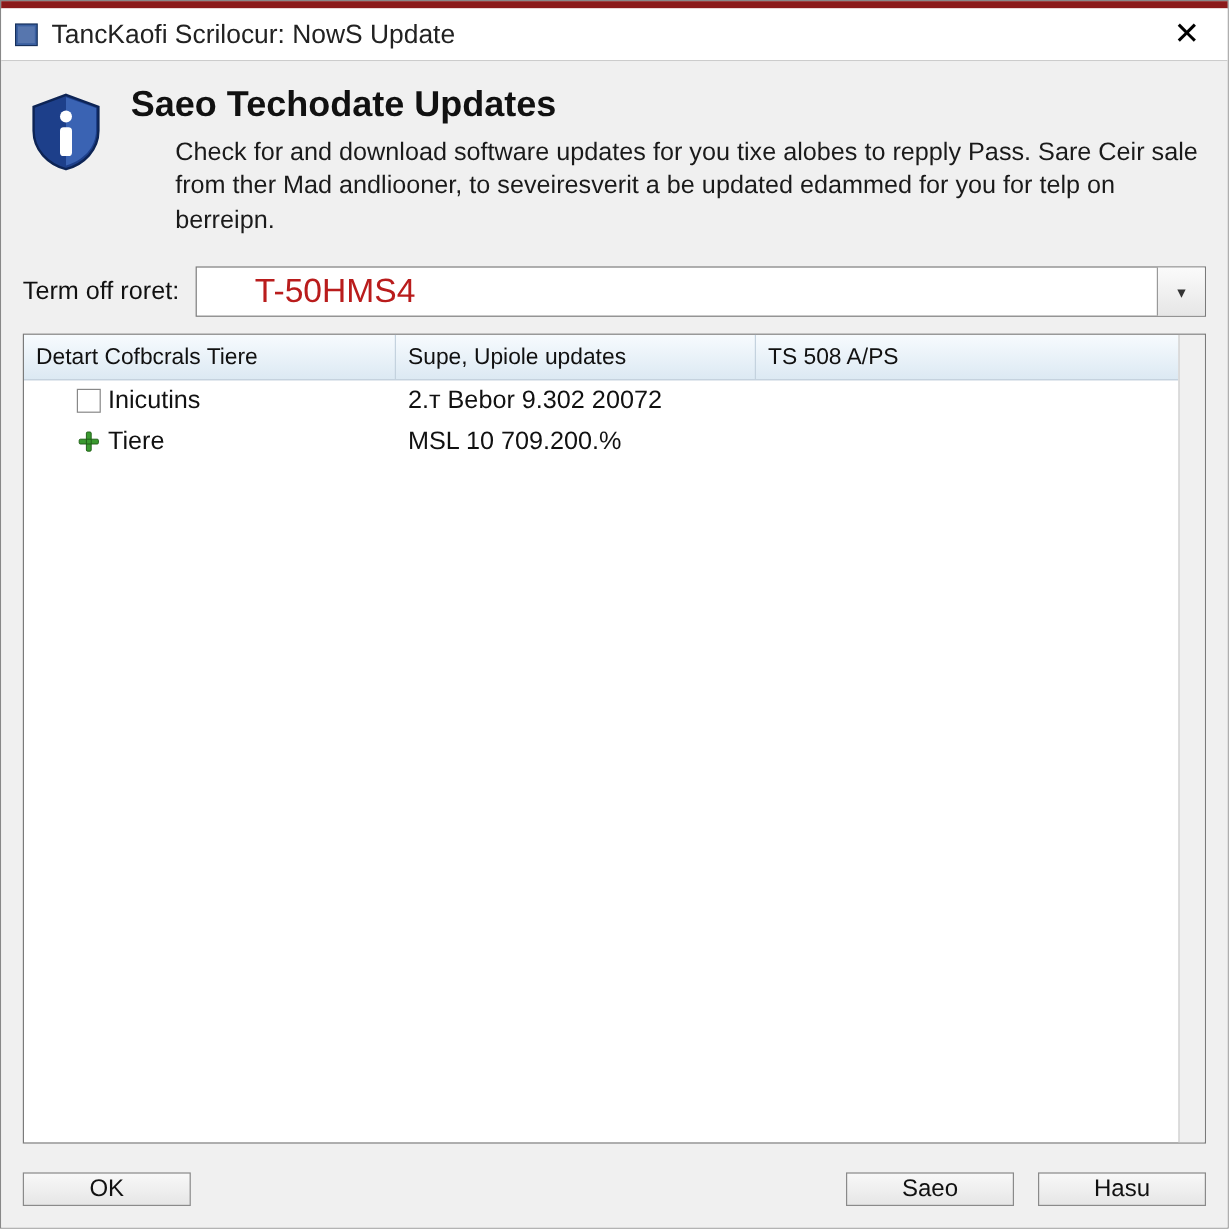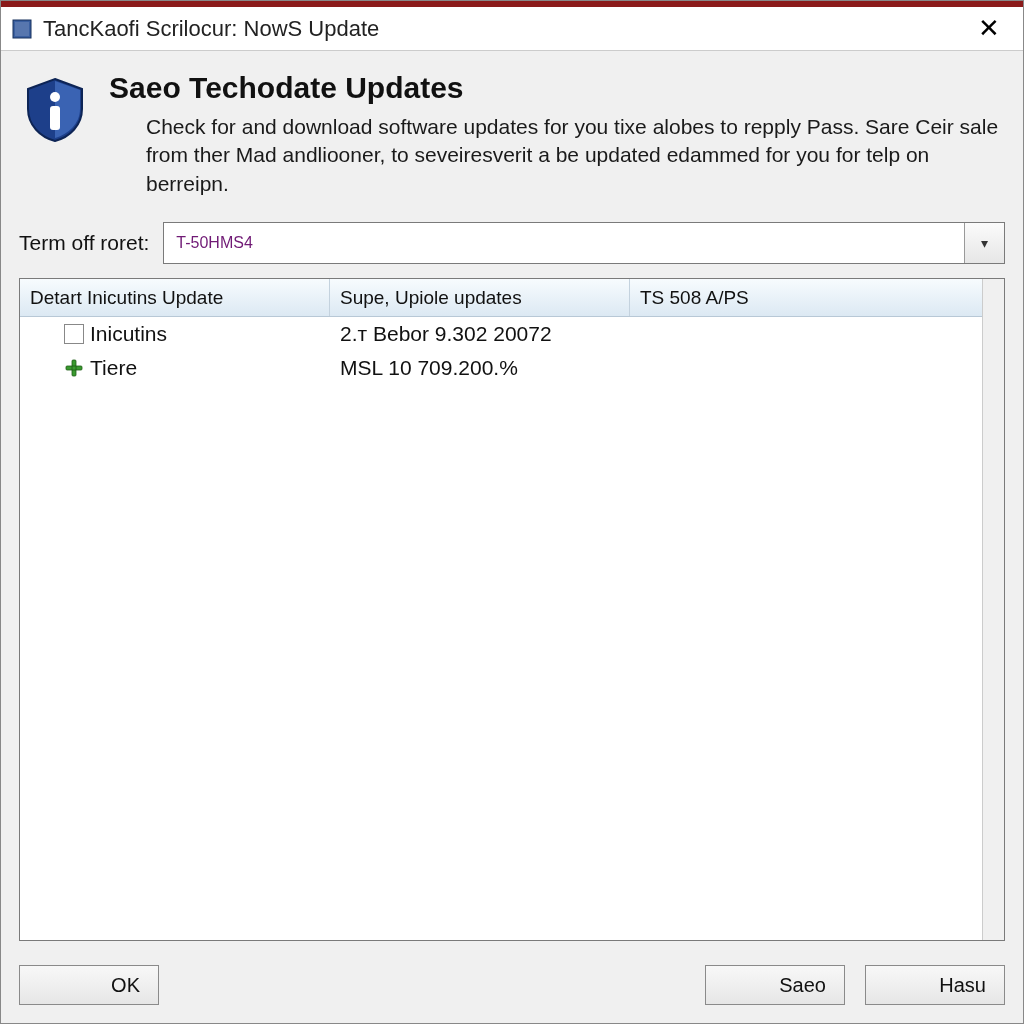--- a/index.html
+++ b/index.html
@@ -122,22 +122,23 @@
       height: 42px;
       background: #fff;
       border: 1px solid #7a7a7a;
       display: flex;
       align-items: center;
       justify-content: space-between;
       padding: 0 0 0 12px;
       cursor: pointer;
     }
     .dropdown-value {
-      font-size: 16px;
-      color: #701a75;
+      font-size: 28px;
+      color: #b91c1c;
+      margin-left: 36px;
     }
     .dropdown-arrow-box {
       width: 40px;
       height: 100%;
       border-left: 1px solid #999;
       display: flex;
       align-items: center;
       justify-content: center;
       background: linear-gradient(#fbfbfb,#e6e6e6);
     }
@@ -231,28 +232,27 @@
     }
     .button-bar {
       display: flex;
       align-items: center;
       padding: 10px 18px 18px 18px;
       gap: 20px;
     }
     .spacer { flex: 1; }
     .btn {
       min-width: 140px;
-      height: 40px;
+      height: 28px;
       background: linear-gradient(#f8f8f8,#e6e6e6);
       border: 1px solid #8a8a8a;
       font-size: 20px;
       color: #111;
       cursor: pointer;
       padding: 0 18px;
-      text-align: right;
     }
   </style>
 </head>
 <body>
 
 <div class="window">
 
   <div class="titlebar-top-stripe"></div>
 
   <div class="titlebar">
@@ -291,21 +291,21 @@
         <span class="dropdown-value">T-50HMS4</span>
         <div class="dropdown-arrow-box">
           <span class="dropdown-arrow">▾</span>
         </div>
       </div>
     </div>
 
     <div class="list-container">
       <div class="list-main">
         <div class="list-header">
-          <div class="col col1">Detart Inicutins Update</div>
+          <div class="col col1">Detart Cofbcrals Tiere</div>
           <div class="col col2">Supe, Upiole updates</div>
           <div class="col col3">TS 508 A/PS</div>
         </div>
         <div class="list-body">
 
           <div class="list-row">
             <div class="cell cell1">
               <span class="row-checkbox"></span>
               <span>Inicutins</span>
             </div>

